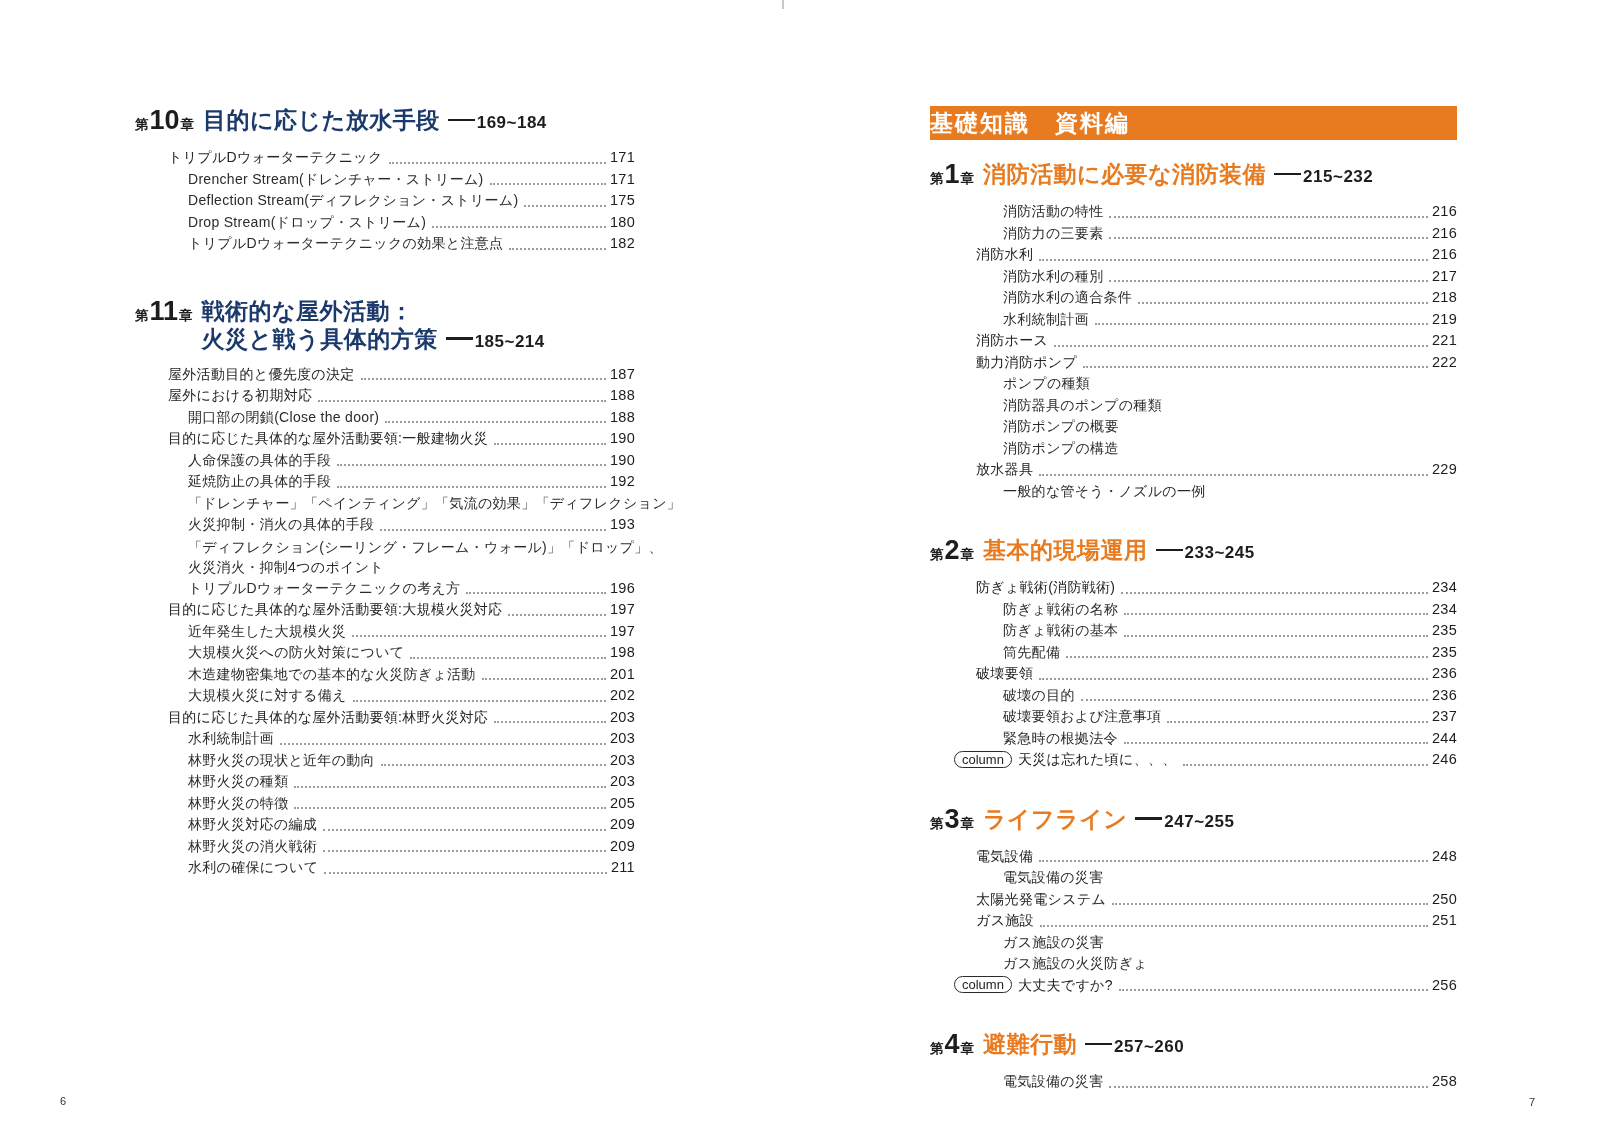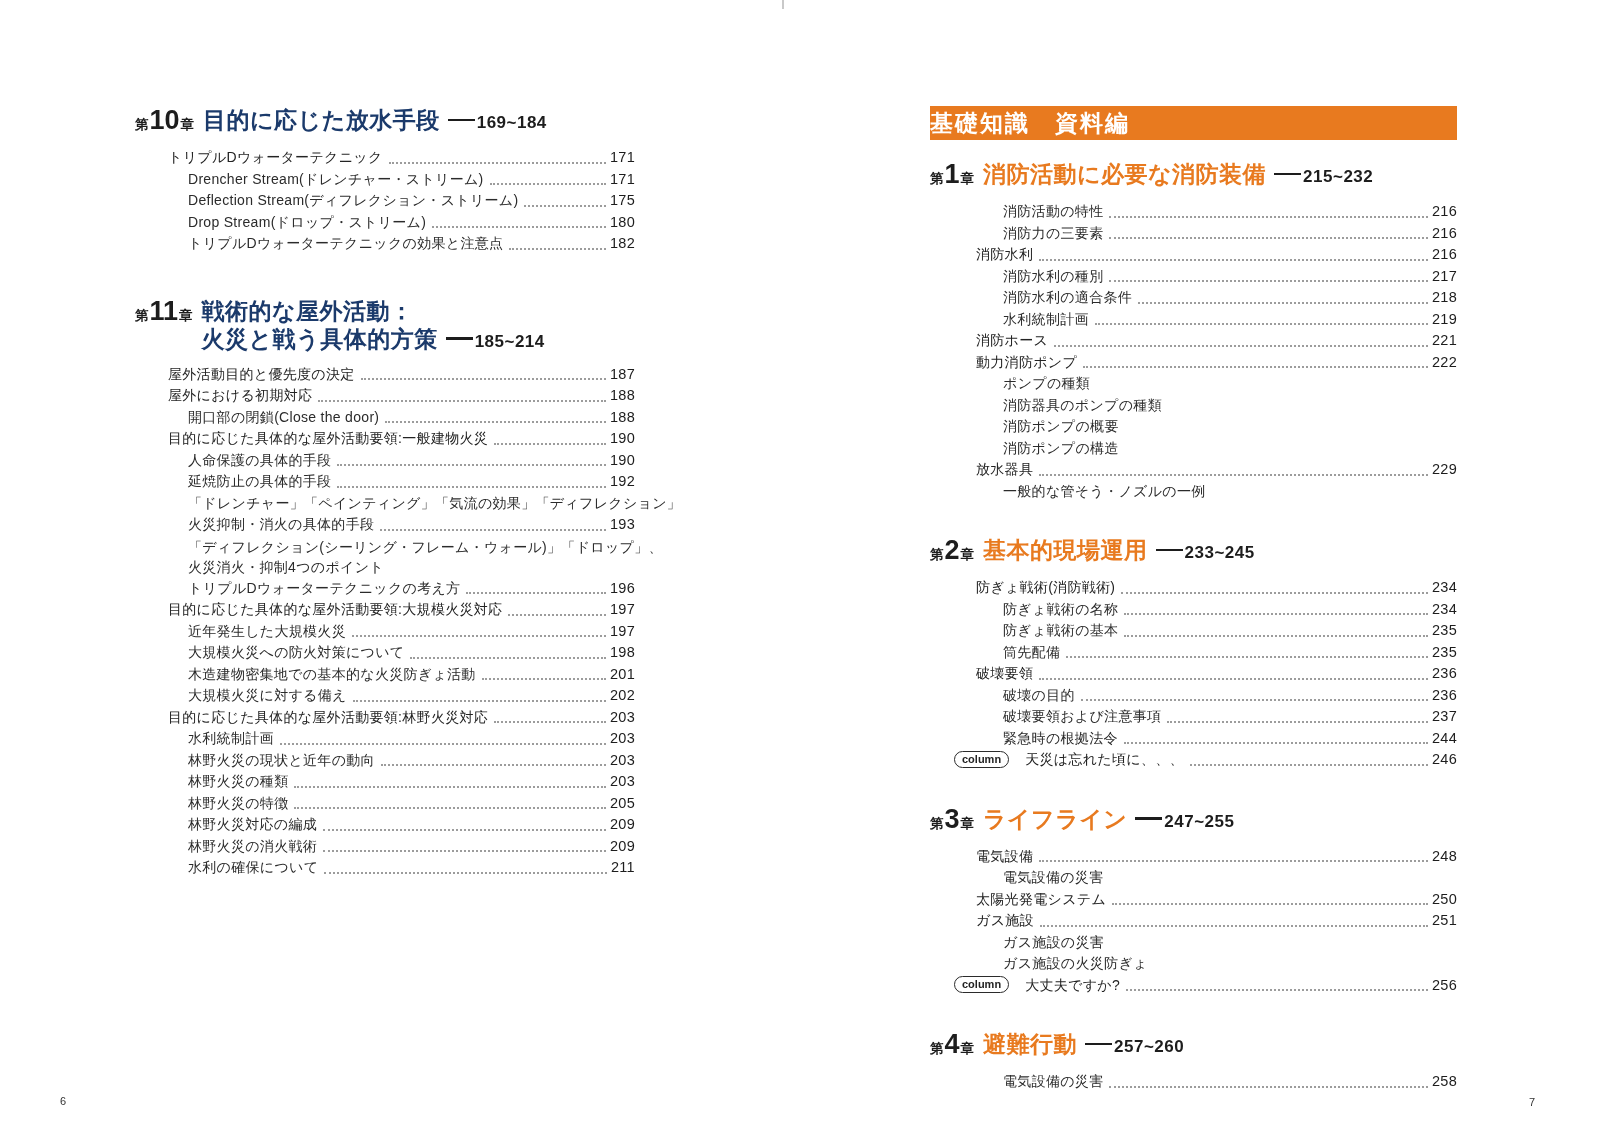--- a/index.html
+++ b/index.html
@@ -51,22 +51,22 @@
   .page-left .lvl2{margin-left:53px;}
   .page-right .lvl1{margin-left:46px;}
   .page-right .lvl2{margin-left:73px;text-align:right;}
   .page-right .colrow{margin-left:24px;}
   .leader{flex:1 1 auto;border-bottom:2px dotted var(--leader);margin:0 4px 5px 6px;min-width:12px;}
   .pg{font-size:14.5px;color:var(--ink);white-space:nowrap;line-height:21.5px;}
 
   .toc-row.multi{display:block;padding:1px 0;}
   .toc-row.multi .t{display:block;line-height:20px;}
 
-  .pill{flex:none;border:1.5px solid #2b2b2b;border-radius:10px;font-size:11px;
-    font-weight:700;line-height:15px;padding:0 7px;margin:0 16px 3px 0;align-self:flex-end;
+  .pill{flex:none;border:1.5px solid #2b2b2b;border-radius:10px;font-size:13px;
+    font-weight:400;line-height:15px;padding:0 7px;margin:0 6px 3px 0;align-self:flex-end;
     color:#232323;letter-spacing:0;}
 
   .folio{position:absolute;font-size:11px;color:#333333;}
   .folio-left{left:60px;top:1095px;}
   .folio-right{left:1529px;top:1096px;}
 </style>
 </head>
 <body>
 
 <div class="canvas">

